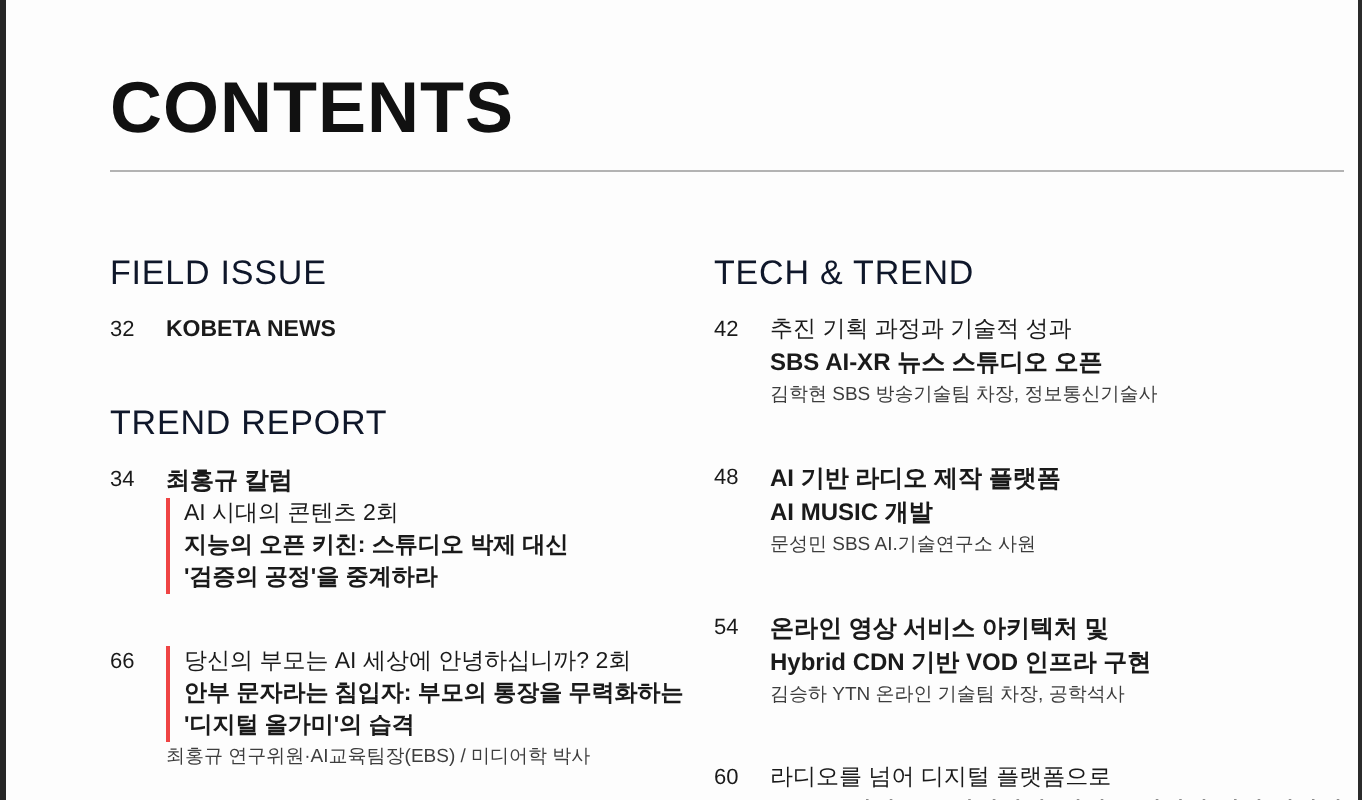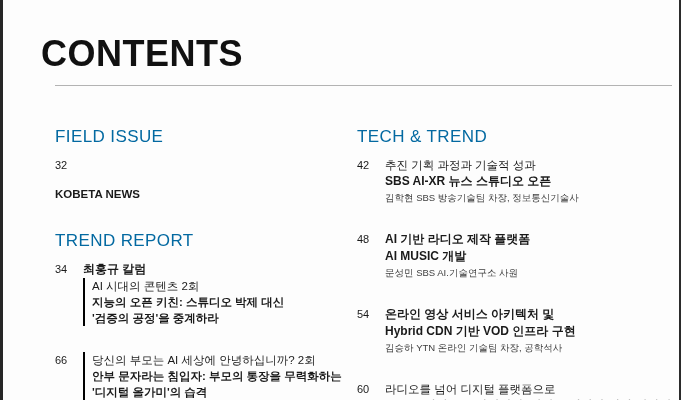--- a/index.html
+++ b/index.html
@@ -29,21 +29,21 @@
   }
   .edge-right {
     position: absolute;
     right: 0; top: 0;
     width: 2px; height: 400px;
     background: #2b2b2b;
   }
 
   .title {
     position: absolute;
-    left: 41px;
+    left: 55px;
     top: 36px;
     font-size: 36px;
     font-weight: 700;
     letter-spacing: 0.5px;
     color: #111111;
     line-height: 1;
   }
   .title-rule {
     position: absolute;
     left: 55px;
@@ -54,21 +54,21 @@
   }
 
   .col {
     position: absolute;
     top: 128px;
   }
   .col-left  { left: 55px;  width: 300px; }
   .col-right { left: 357px; width: 310px; }
 
   .section-head {
-    color: #0369a1;
+    color: #0f172a;
     font-size: 17px;
     font-weight: 400;
     letter-spacing: 0.4px;
     margin: 0 0 12px 0;
     line-height: 1;
   }
 
   .entry {
     display: flex;
     align-items: flex-start;
@@ -82,21 +82,21 @@
     line-height: 15px;
     padding-top: 1px;
   }
   .entry-body {
     flex: 1 1 auto;
     min-width: 0;
   }
 
   
   .barred {
-    border-left: 2px solid #000000;
+    border-left: 2px solid #ef4444;
     padding-left: 7px;
   }
 
   .line {
     font-size: 11.5px;
     line-height: 16px;
     color: #1a1a1a;
     white-space: nowrap;
   }
   .line-bold {
@@ -113,21 +113,21 @@
   .byline {
     font-size: 9.5px;
     line-height: 14px;
     color: #3d3d3d;
     font-weight: 400;
     margin-top: 1px;
     white-space: nowrap;
   }
 
   .gap-lg { margin-bottom: 26px; }
-  .gap-xl { margin-bottom: 30px; flex-direction: column; }
+  .gap-xl { margin-bottom: 30px; }
 </style>
 </head>
 <body>
 
 <div class="page">
 
   <div class="edge-left"></div>
   <div class="edge-right"></div>
 
   <div class="title">CONTENTS</div>
@@ -162,20 +162,21 @@
       </div>
 
       <div class="entry">
         <div class="pagenum">66</div>
         <div class="entry-body">
           <div class="barred">
             <div class="line line-reg">당신의 부모는 AI 세상에 안녕하십니까? 2회</div>
             <div class="line line-bold">안부 문자라는 침입자: 부모의 통장을 무력화하는</div>
             <div class="line line-bold">'디지털 올가미'의 습격</div>
           </div>
+          <div class="byline">최홍규 연구위원·AI교육팀장(EBS) / 미디어학 박사</div>
         </div>
       </div>
     </div>
 
   </div>
 
   <div class="col col-right">
 
     <div class="section-head">TECH &amp; TREND</div>
 

